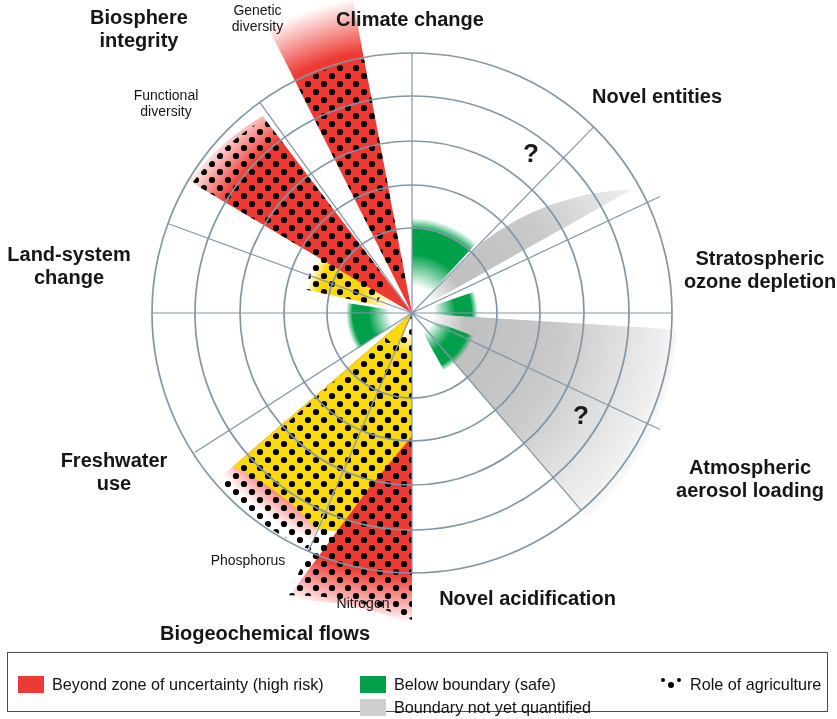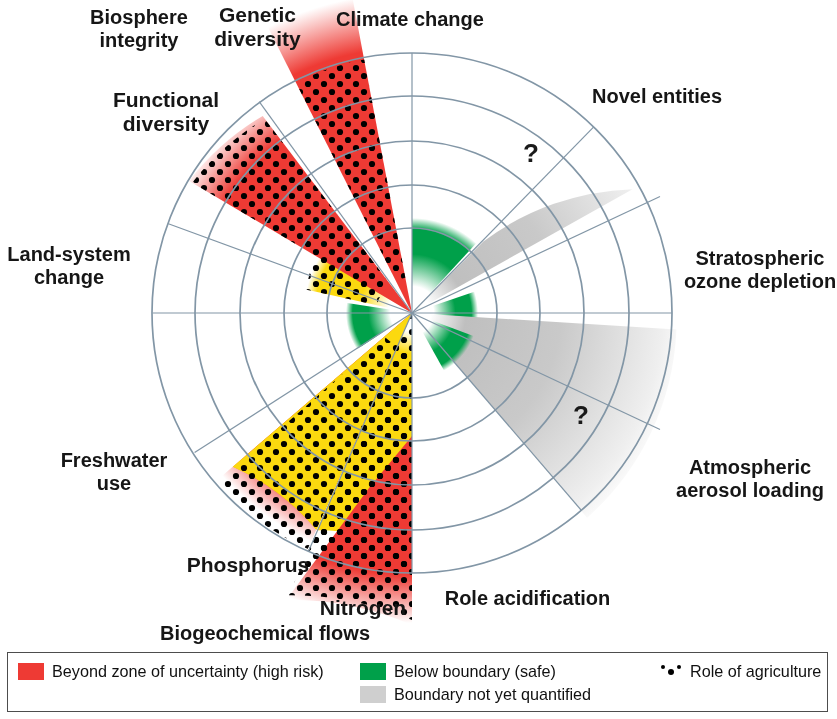--- a/index.html
+++ b/index.html
@@ -6,28 +6,28 @@
   body{
     width:837px;height:719px;background:#ffffff;
     font-family:"Liberation Sans","DejaVu Sans",sans-serif;
     position:relative;overflow:hidden;
   }
   #figure{position:absolute;left:0;top:0;width:837px;height:719px;}
   svg#wheel{position:absolute;left:0;top:0;width:837px;height:650px;}
 
   .lbl{position:absolute;color:#161616;line-height:1.14;}
   .lbl.group{font-weight:bold;font-size:20px;}
-  .lbl.sub{font-weight:bold;font-size:21px;}
+  .lbl.sub{font-weight:normal;font-size:14px;}
   .ctr{text-align:center;}
 
   #legend{
     position:absolute;left:7px;top:652px;width:821px;height:60px;
     border:1.6px solid #4d4d4d;background:#fff;box-sizing:border-box;
   }
-  .lgcol{position:absolute;top:7px;}
+  .lgcol{position:absolute;top:20px;}
   .lgrow{display:flex;align-items:center;height:23px;}
   .sw{width:26px;height:17px;margin-right:8px;flex:0 0 auto;display:block;}
   .lgtx{font-size:16.2px;color:#111;white-space:nowrap;}
   .dotsw{width:26px;height:17px;margin-right:4px;flex:0 0 auto;position:relative;}
   .dotsw i{position:absolute;background:#000;border-radius:50%;display:block;}
 </style>
 </head>
 <body>
 
 <div id="figure">
@@ -225,21 +225,21 @@
   <div class="lbl group ctr" style="left:665px;top:456px;width:170px;white-space:pre-line;">Atmospheric
 aerosol loading</div>
 
   <div class="lbl group ctr" style="left:45px;top:449px;width:138px;white-space:pre-line;">Freshwater
 use</div>
 
   <div class="lbl sub ctr" style="left:183px;top:553px;width:130px;">Phosphorus</div>
 
   <div class="lbl sub ctr" style="left:308px;top:596px;width:110px;">Nitrogen</div>
 
-  <div class="lbl group ctr" style="left:430px;top:587px;width:195px;">Role acidification</div>
+  <div class="lbl group ctr" style="left:430px;top:587px;width:195px;">Novel acidification</div>
 
   <div class="lbl group ctr" style="left:140px;top:622px;width:250px;">Biogeochemical flows</div>
 
   <div id="legend">
 
     <div class="lgcol" style="left:10px;">
       <div class="lgrow">
         <span class="sw" style="background:#ee3a34"></span>
         <span class="lgtx">Beyond zone of uncertainty (high risk)</span>
       </div>

